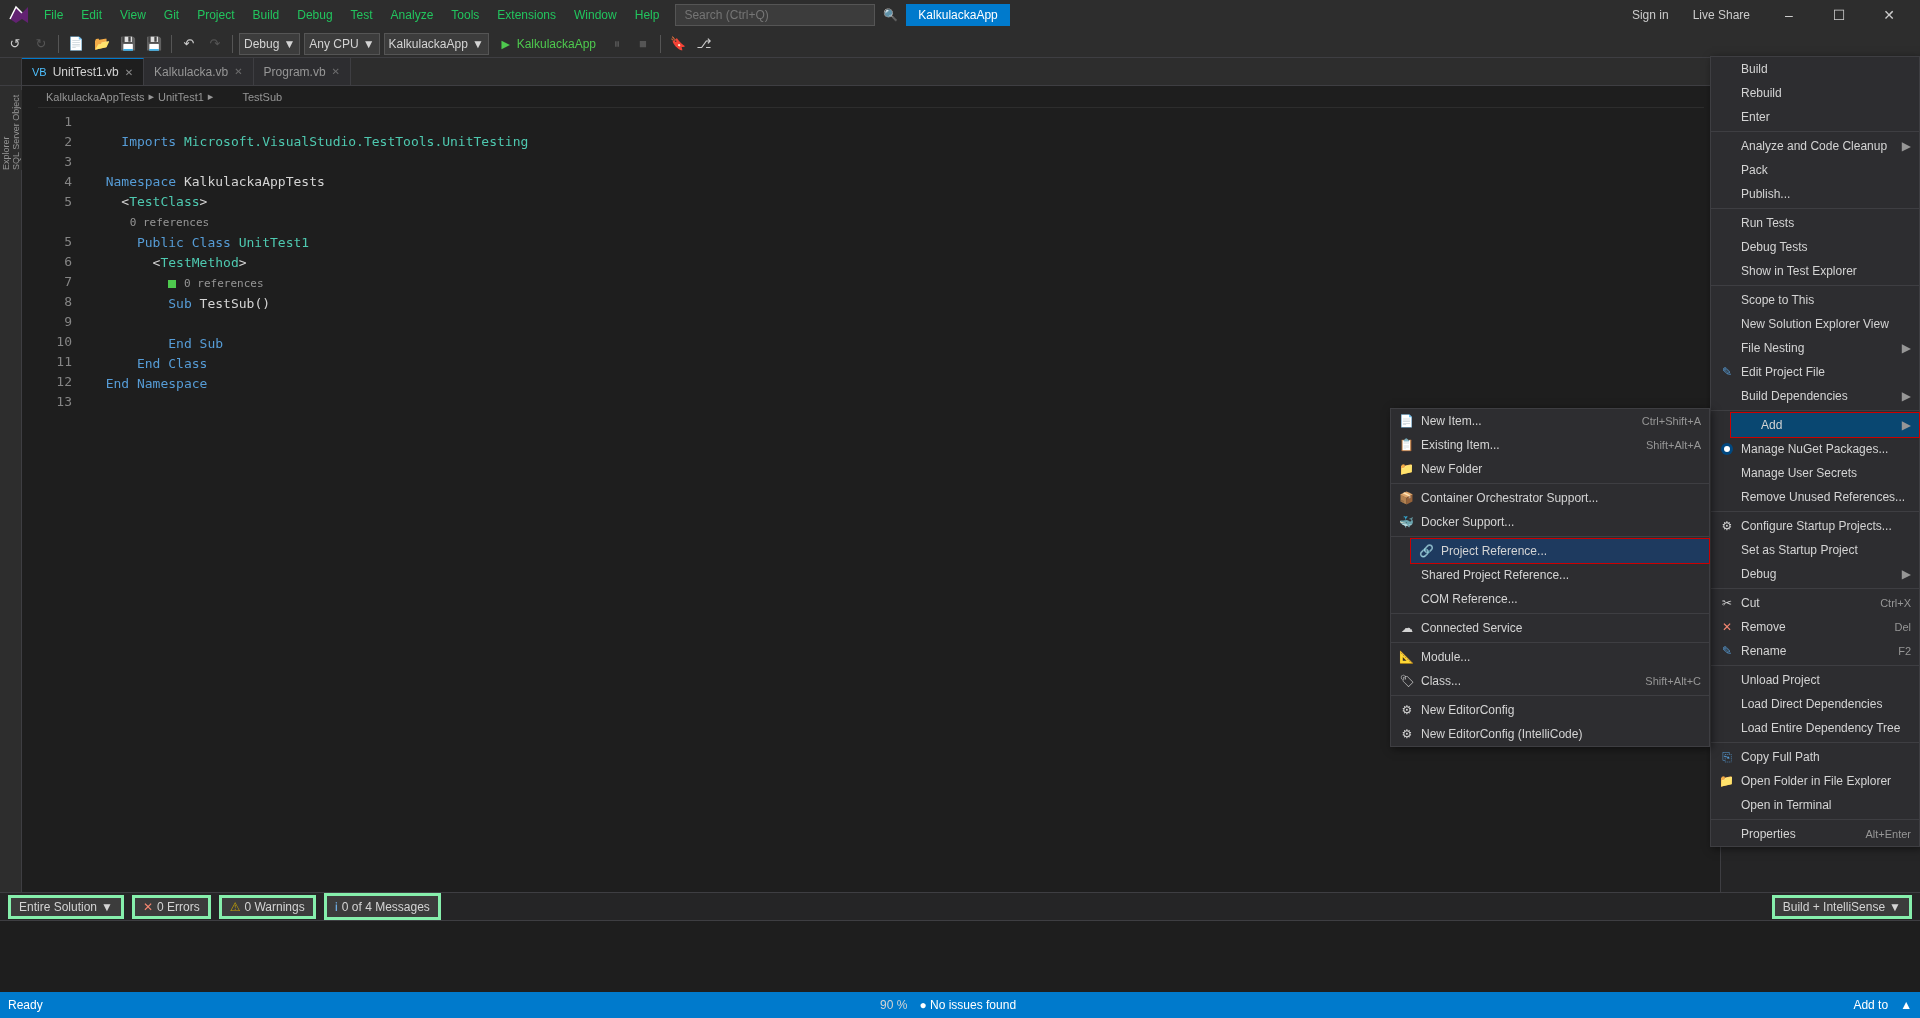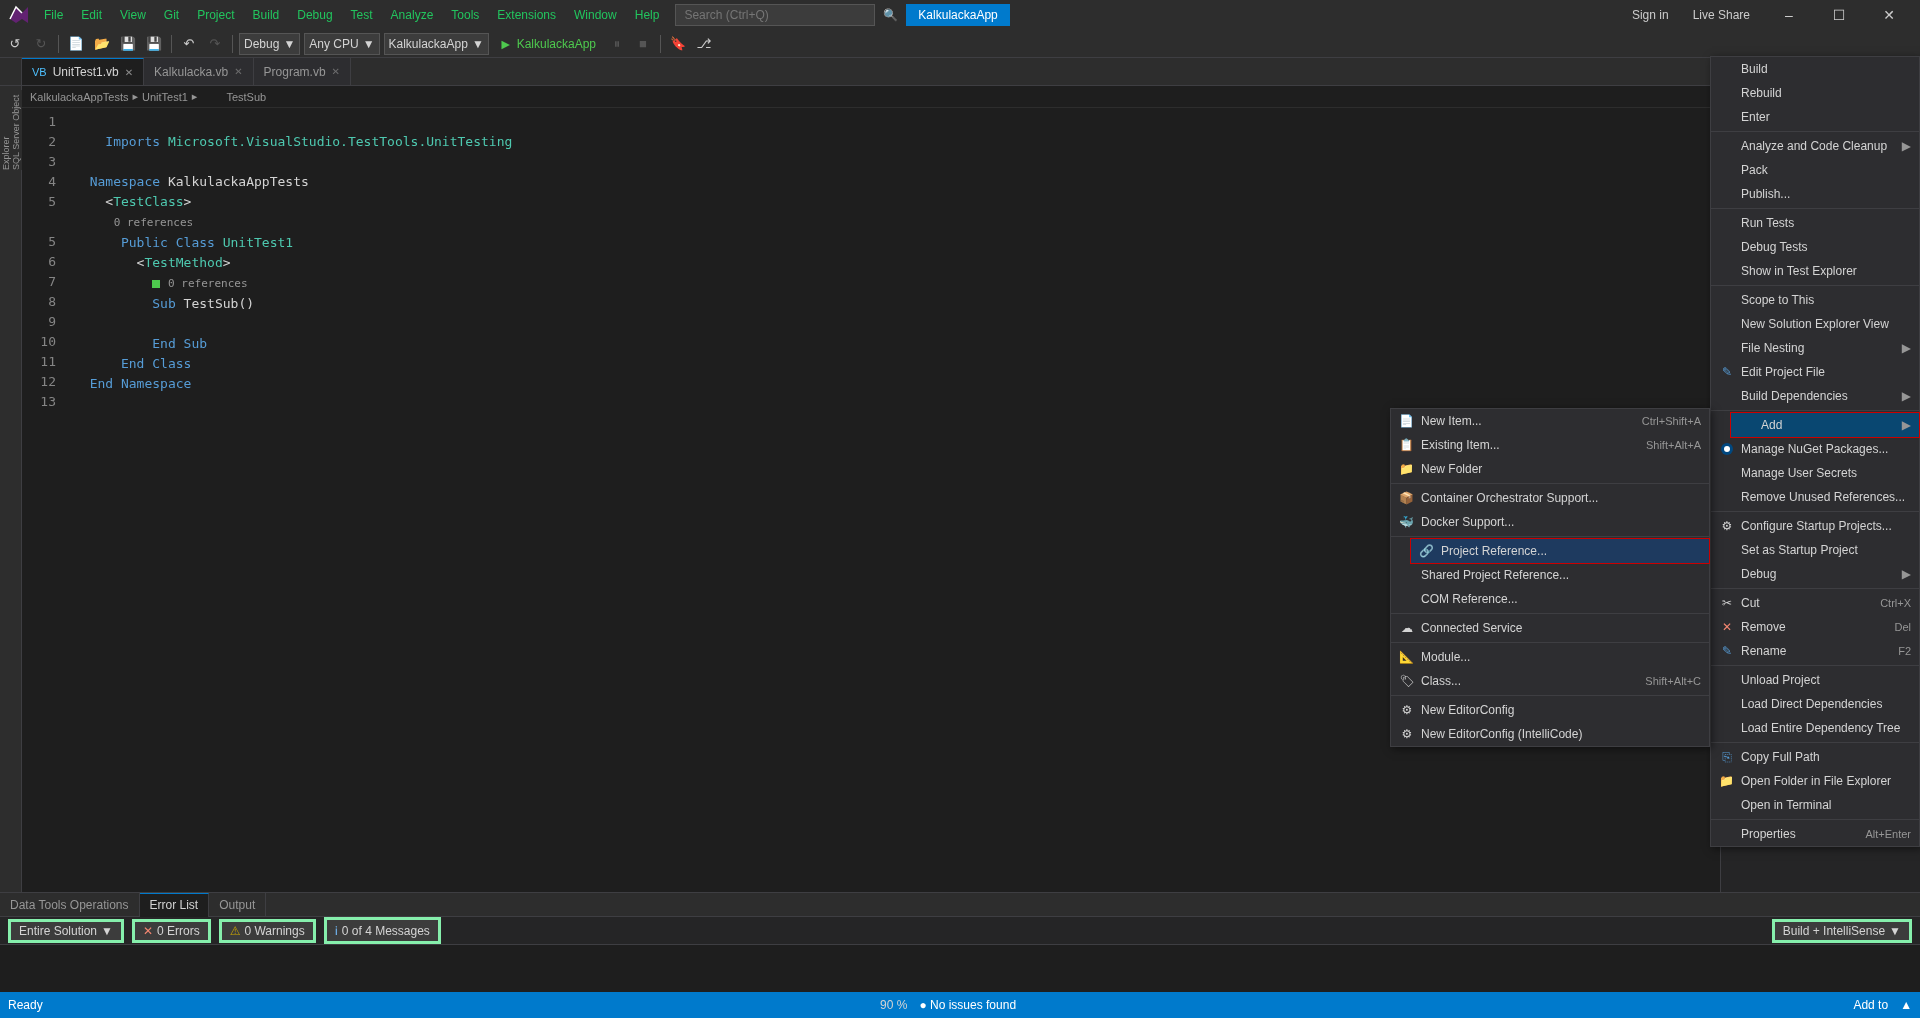--- a/index.html
+++ b/index.html
@@ -128,20 +128,21 @@
     .tab .close-x {
       font-size: 10px;
       opacity: 0.6;
       cursor: pointer;
     }
 
     
     #main-layout {
       display: flex;
       height: calc(1018px - 30px - 28px - 28px - 26px - 100px);
+      gap: 16px;
     }
 
     
     #left-strip {
       width: 22px;
       background: #2d2d2d;
       display: flex;
       flex-direction: column;
       align-items: center;
       padding-top: 4px;
@@ -885,25 +886,20 @@
   </div>
   <div class="ctx-item">
     <div class="left-part">
       <span class="ctx-icon">⚙</span>
       <span>New EditorConfig (IntelliCode)</span>
     </div>
   </div>
 </div>
 
 <div id="bottom-panel">
-  <div id="bottom-tabs">
-    <div class="bottom-tab">Data Tools Operations</div>
-    <div class="bottom-tab active">Error List</div>
-    <div class="bottom-tab">Output</div>
-  </div>
   <div id="error-list-bar">
     <div class="el-btn">
       <span>Entire Solution</span>
       <span>▼</span>
     </div>
     <div class="el-btn">
       <span class="badge-error">✕</span>
       <span>0 Errors</span>
     </div>
     <div class="el-btn">

